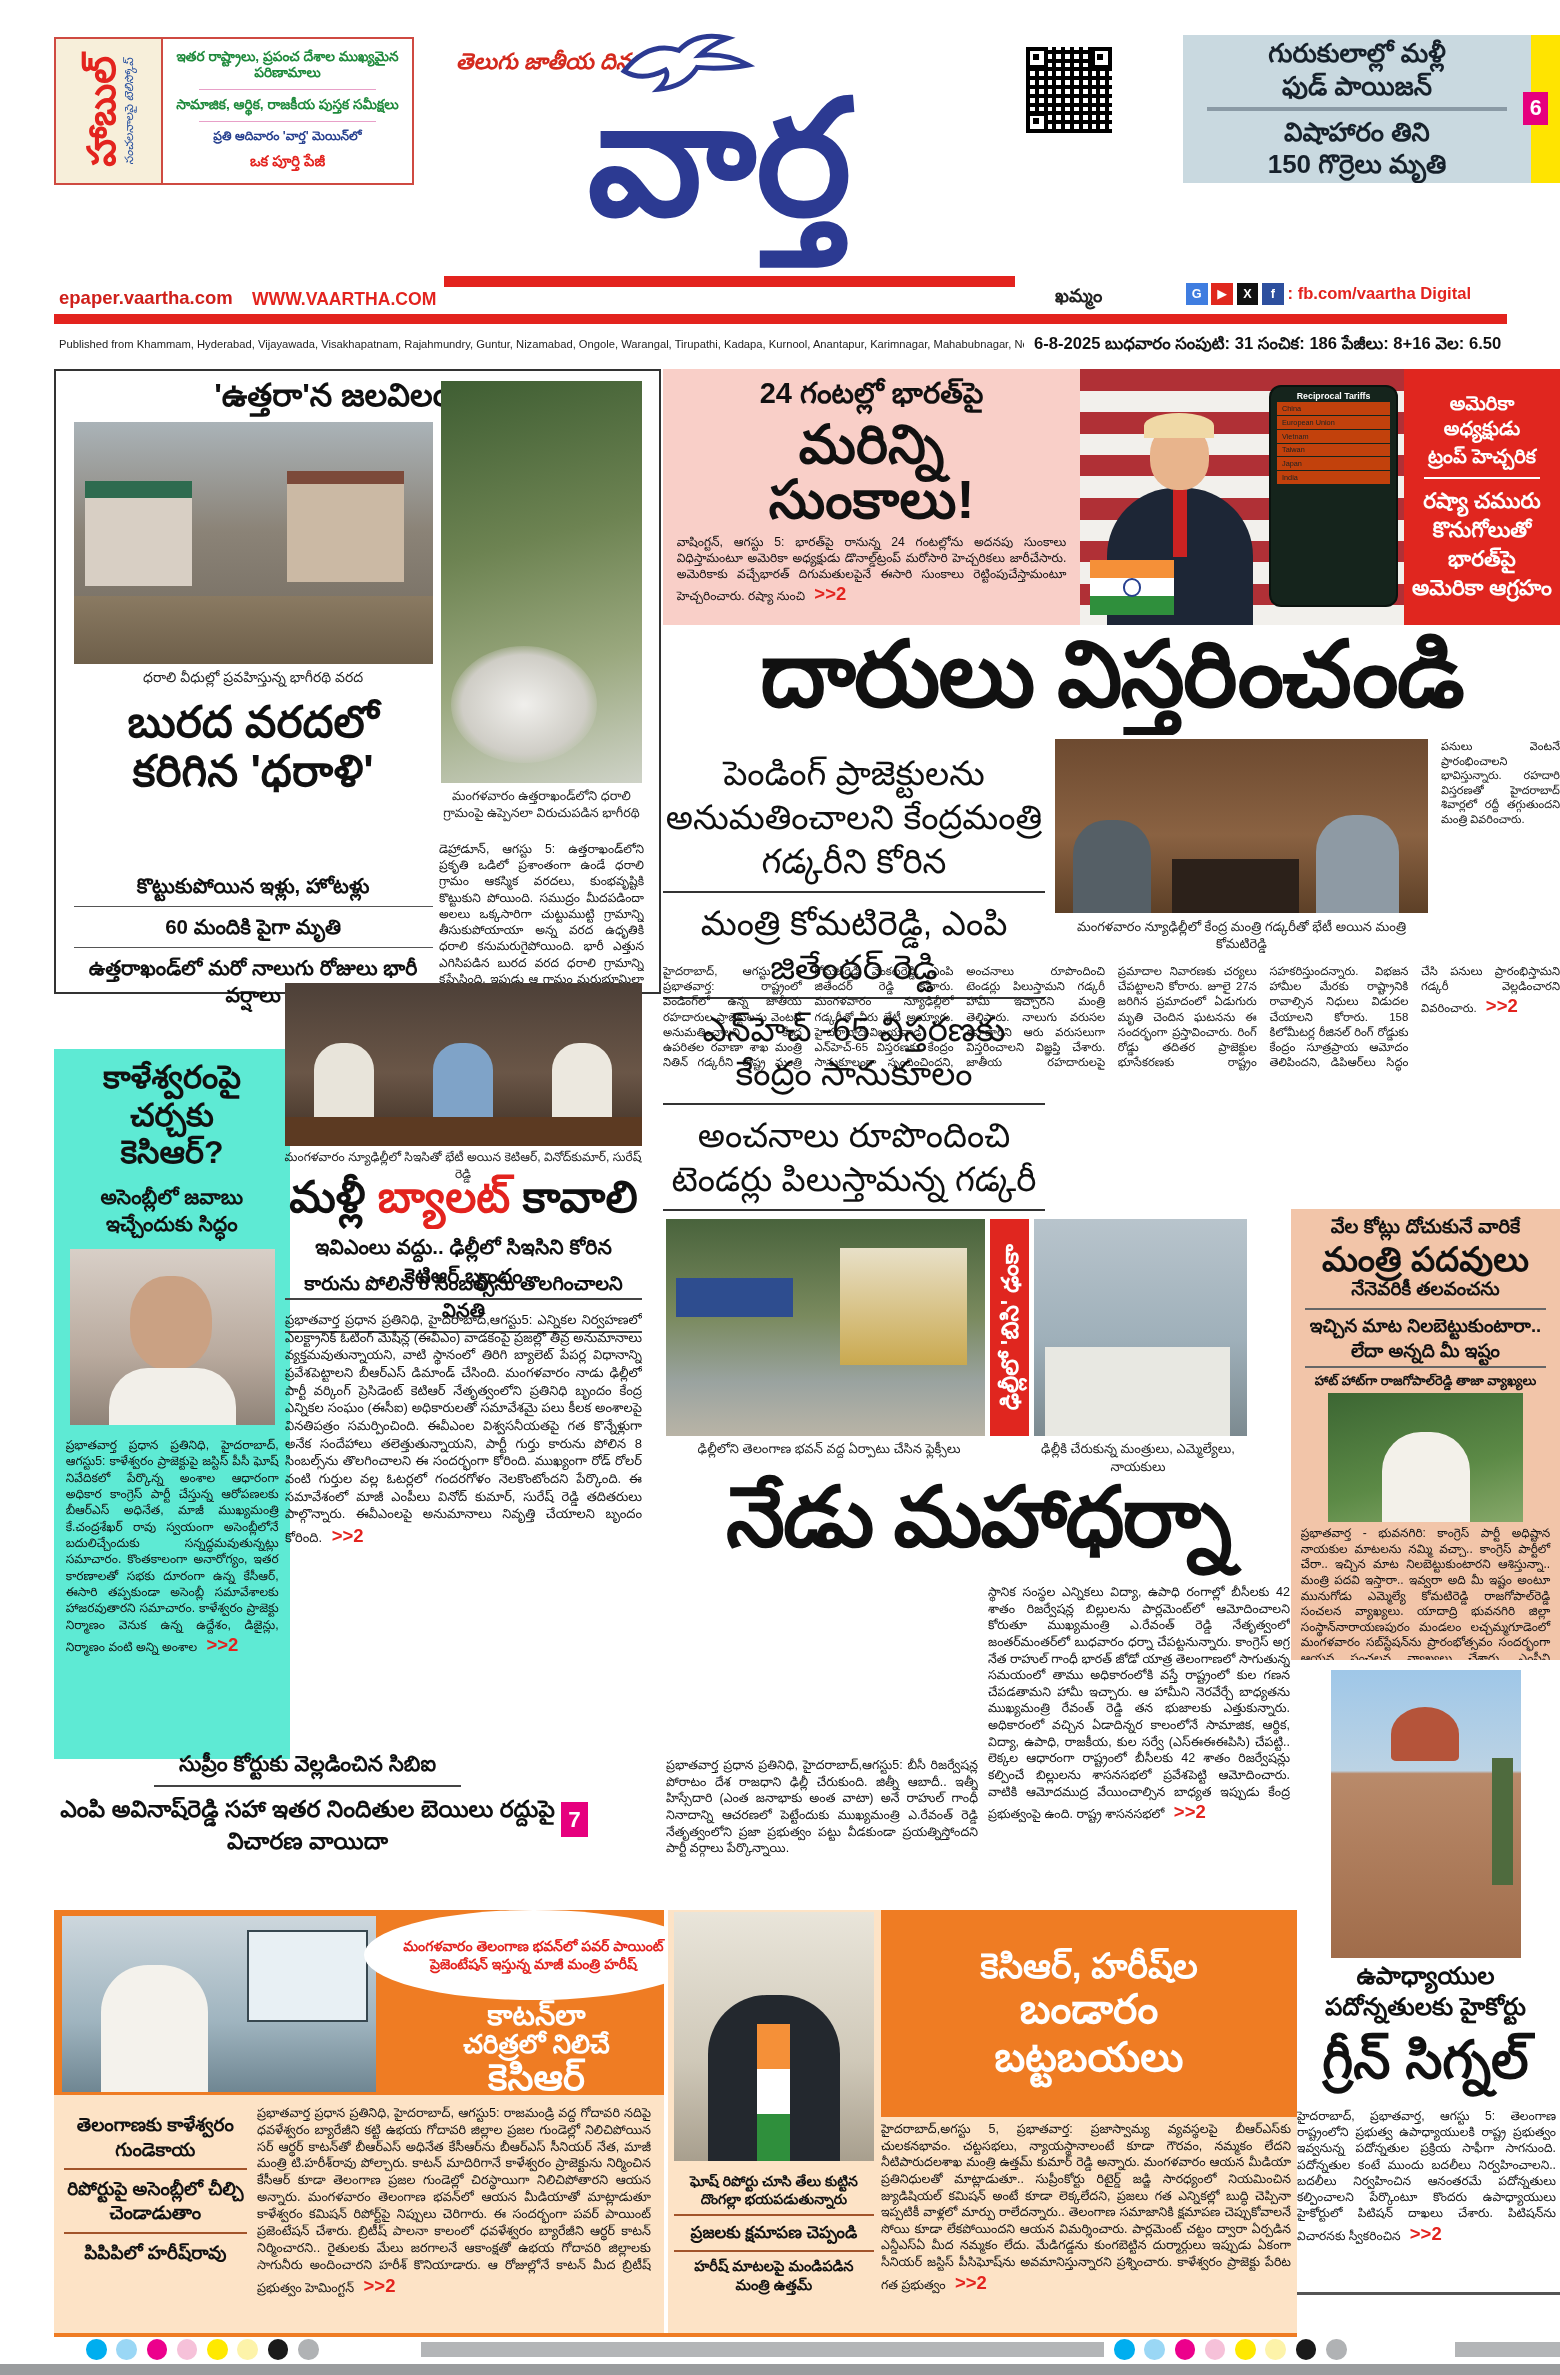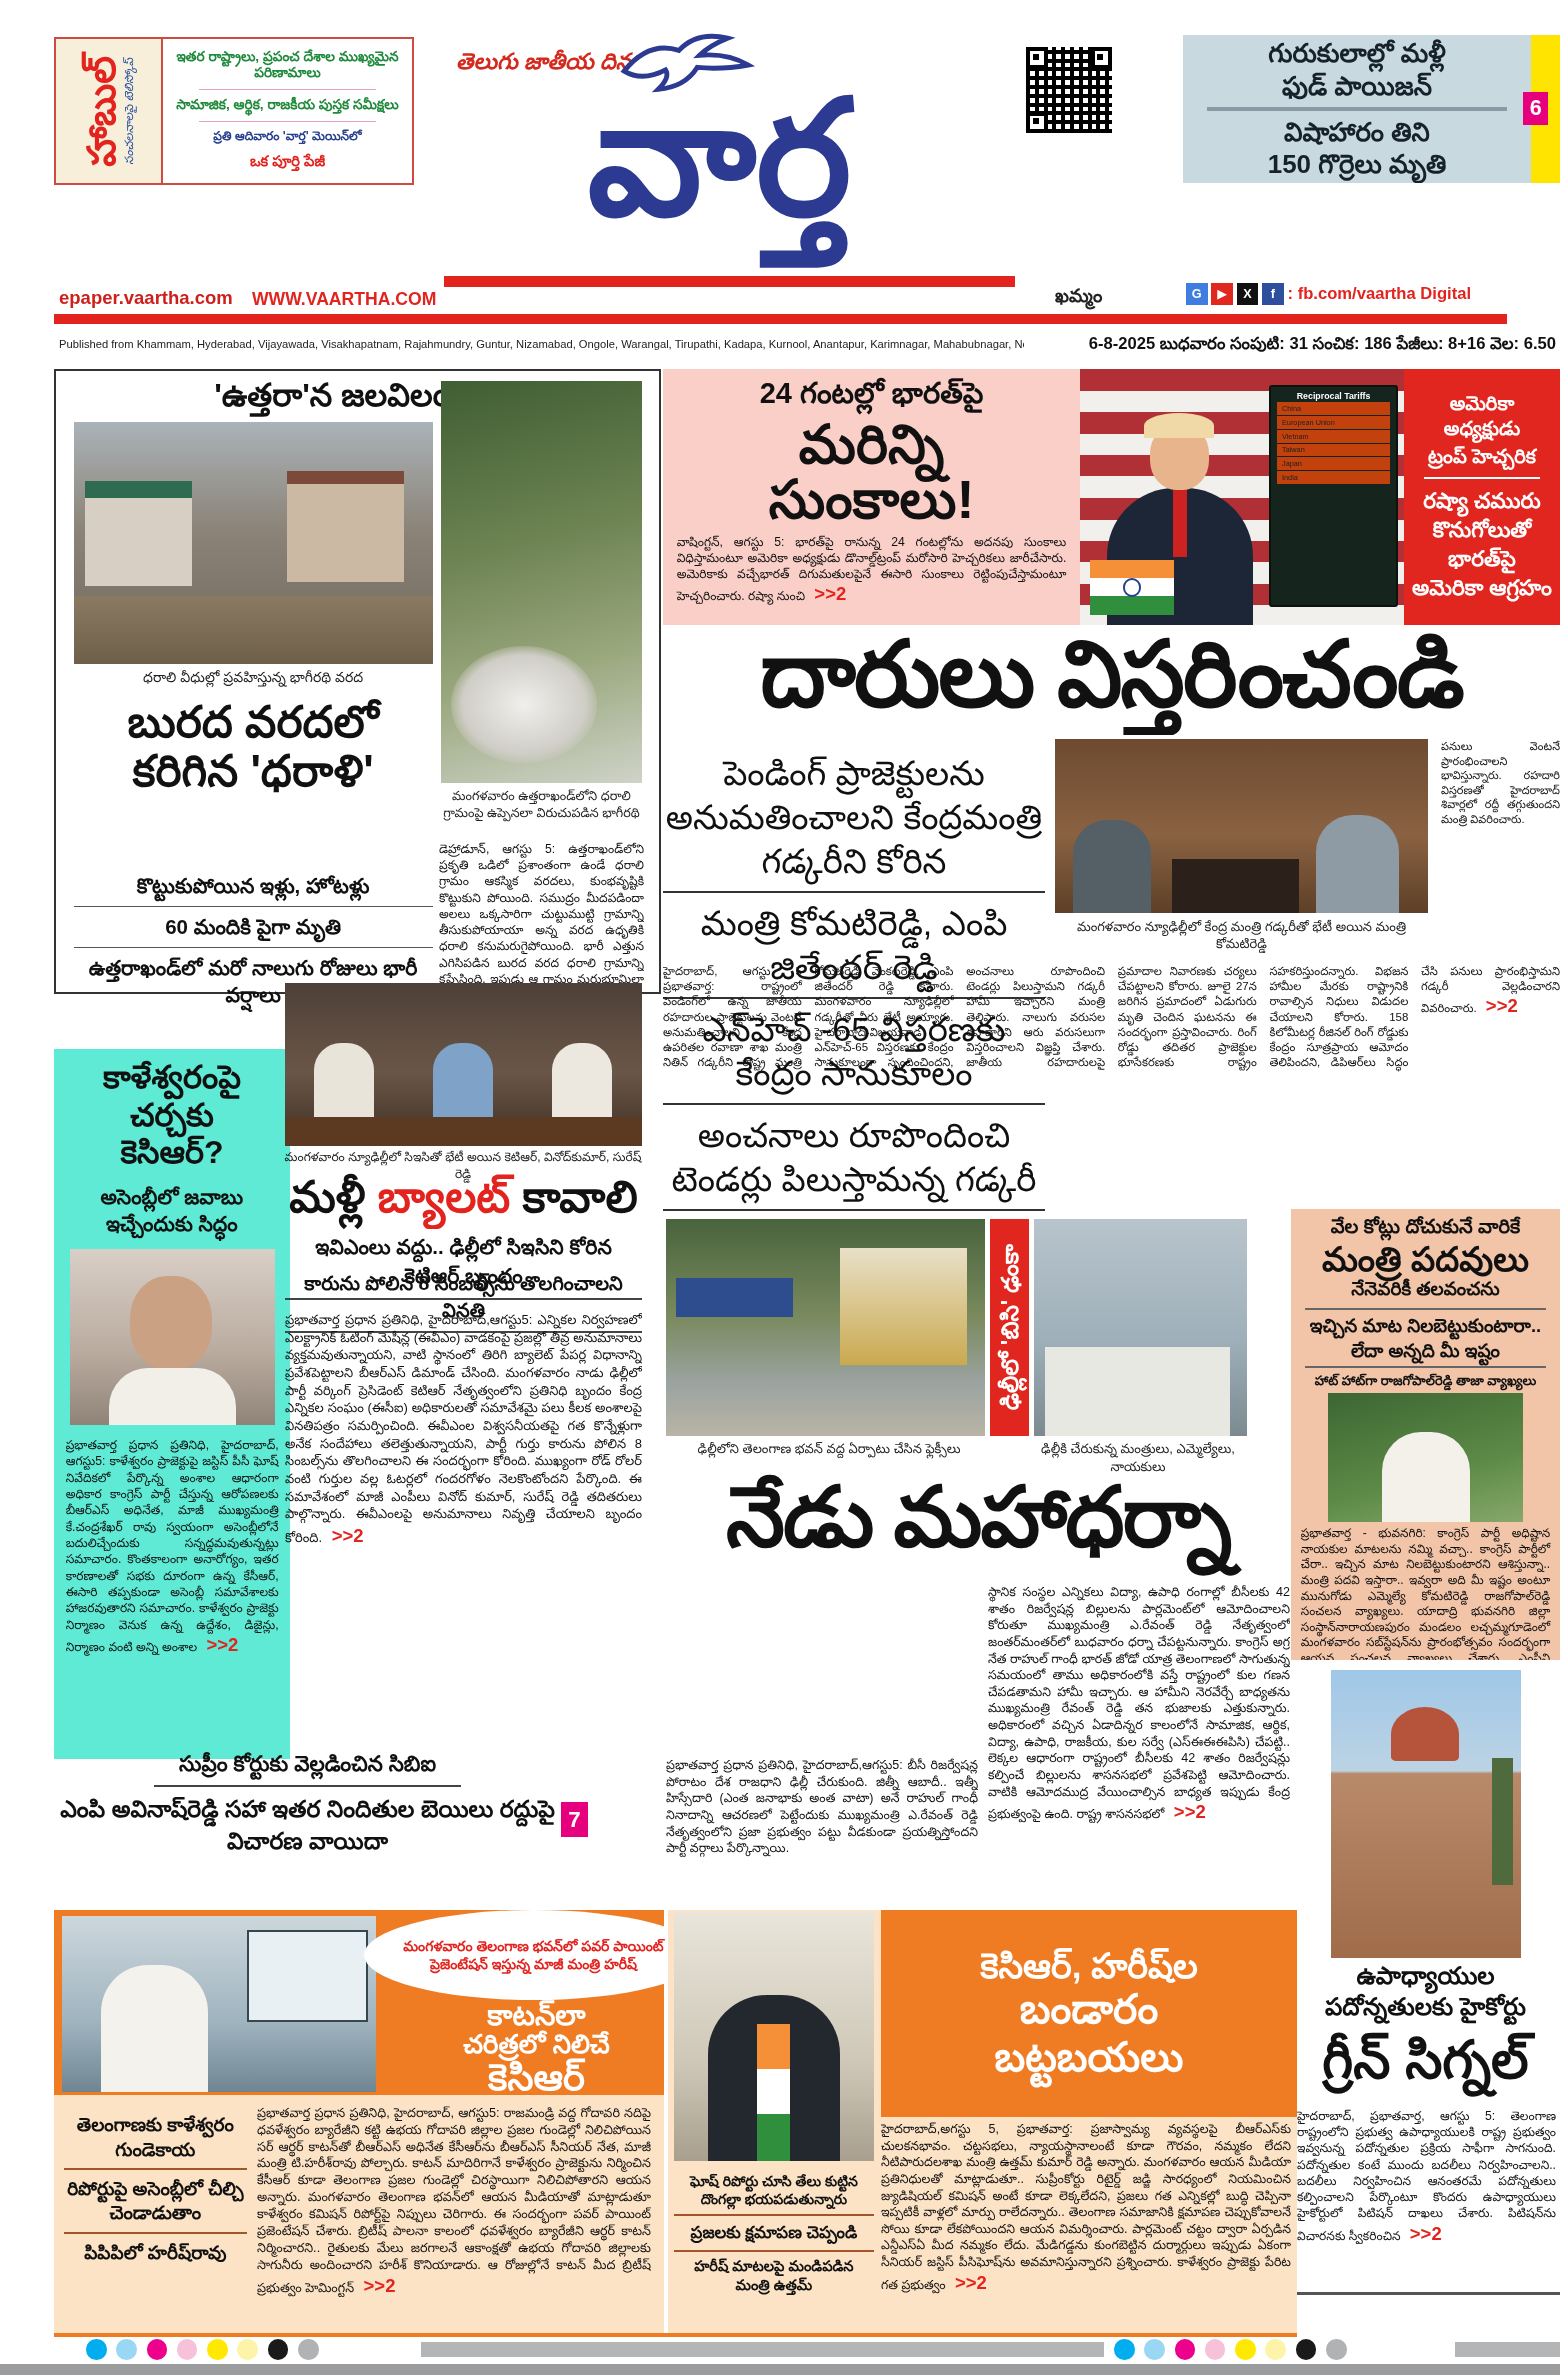--- a/index.html
+++ b/index.html
@@ -43,21 +43,21 @@
 
   .links-epaper{left:59px;top:287px;font-size:18.5px;font-weight:bold;color:#cf1f1a;}
   .links-site{left:252px;top:289px;font-size:17.6px;font-weight:bold;color:#e3231e;}
   .links-edition{left:1055px;top:285px;font-size:18.5px;font-weight:bold;color:#222;}
   .social{left:1186px;top:283px;display:flex;align-items:center;gap:3.9px;}
   .soc{width:21.5px;height:21.5px;display:flex;align-items:center;justify-content:center;color:#fff;font-size:12.7px;font-weight:bold;}
   .soc-g{background:#3f7de0;} .soc-yt{background:#e0281e;} .soc-x{background:#111;} .soc-fb{background:#2d4f9e;}
   .social-text{font-size:16.6px;font-weight:bold;color:#e3231e;white-space:nowrap;}
   .red-rule{left:54px;top:314px;width:1453px;height:9.8px;background:#e3231e;}
   .pub{left:59px;top:338px;width:965px;font-size:11.2px;color:#222;white-space:nowrap;overflow:hidden;}
-  .dateline{left:1034px;top:334px;width:522px;text-align:right;font-size:16.6px;font-weight:bold;}
+  .dateline{left:1034px;top:334px;width:522px;text-align:left;font-size:16.6px;font-weight:bold;}
 
   
   .fbox{left:54px;top:369px;width:603px;height:621px;border:2px solid #333;}
   .fbox > div{position:absolute;}
   .f-kick{left:0;top:5.9px;width:100%;text-align:center;font-size:32px;font-weight:bold;}
   .f-p1{left:17.6px;top:51px;width:359px;height:242px;background:linear-gradient(180deg,#aab3b8 0%,#8b8377 45%,#6f675c 100%);}
   .f-p1 .house{position:absolute;left:11.7px;top:59px;width:107px;height:88px;background:#d8cfc4;border-top:17.6px solid #2e6b4f;}
   .f-p1 .house2{position:absolute;right:29px;top:49px;width:117px;height:98px;background:#cbb9a4;border-top:13.7px solid #7c4a3a;}
   .f-p1 .mud{position:absolute;left:0;bottom:0;width:100%;height:68px;background:linear-gradient(180deg,#8a7a62,#6e5f4a);}
   .f-p2{left:385px;top:9.8px;width:201px;height:402px;background:linear-gradient(165deg,#3f5e33 0%,#6d8352 40%,#9aa87e 70%,#cfd3c8 100%);}
@@ -74,21 +74,21 @@
   .trow{left:663px;top:369px;width:897px;height:256px;display:flex;}
   .t-pink{width:417px;background:#f9cfc8;padding:7.8px 13.7px;box-sizing:border-box;display:flex;flex-direction:column;align-items:center;overflow:hidden;}
   .t-h1{font-size:29px;font-weight:bold;}
   .t-h2,.t-h3{font-size:54px;font-weight:bold;line-height:1.02;}
   .t-body{font-size:12.2px;text-align:justify;margin-top:6.8px;line-height:1.32;}
   .t-photo{width:324px;position:relative;background:repeating-linear-gradient(180deg,#b03036 0 21.5px,#f2f0ec 21.5px 43px);overflow:hidden;}
   .t-suit{position:absolute;left:27px;bottom:0;width:146px;height:137px;background:#1d2636;border-radius:68px 68px 0 0;}
   .t-tie{position:absolute;left:93px;bottom:68px;width:13.7px;height:68px;background:#c22;}
   .t-face{position:absolute;left:70px;bottom:135px;width:59px;height:66px;background:#e8b48c;border-radius:45%;}
   .t-hair{position:absolute;left:64px;bottom:187px;width:70px;height:25px;background:#f0d9a6;border-radius:50% 50% 0 0;}
-  .t-board{position:absolute;right:5.9px;top:15.6px;width:129px;height:222px;background:#15241c;border:2.9px solid #0b130f;border-radius:3px;padding:4.9px 3.9px;box-sizing:border-box;}
+  .t-board{position:absolute;right:5.9px;top:15.6px;width:129px;height:222px;background:#15241c;border:2.9px solid #0b130f;border-radius:12px;padding:4.9px 3.9px;box-sizing:border-box;}
   .t-board-title{color:#fff;font-size:8.8px;text-align:center;font-weight:bold;}
   .t-chip{height:12.7px;background:#c2410c;margin:1px 2px;font-size:7.3px;color:#222;display:flex;align-items:center;padding-left:5px;overflow:hidden;}
   .t-flag{position:absolute;left:9.8px;bottom:9.8px;width:84px;height:55px;display:flex;align-items:center;justify-content:center;
           background:linear-gradient(180deg,#f59038 0 33%,#ffffff 33% 66%,#2f8f3c 66%);}
   .t-chakra{width:14.6px;height:14.6px;border:2.4px solid #27408f;border-radius:50%;}
   .t-red{flex:1;background:#e0261f;color:#fff;display:flex;flex-direction:column;align-items:center;justify-content:center;text-align:center;padding:7.8px;gap:2.9px;overflow:hidden;}
   .t-r1{font-size:19.5px;font-weight:bold;line-height:1.3;}
   .t-rrule{width:82%;height:2px;background:#fff;margin:4.9px 0;}
   .t-r2{font-size:21.5px;font-weight:bold;line-height:1.35;}
 

